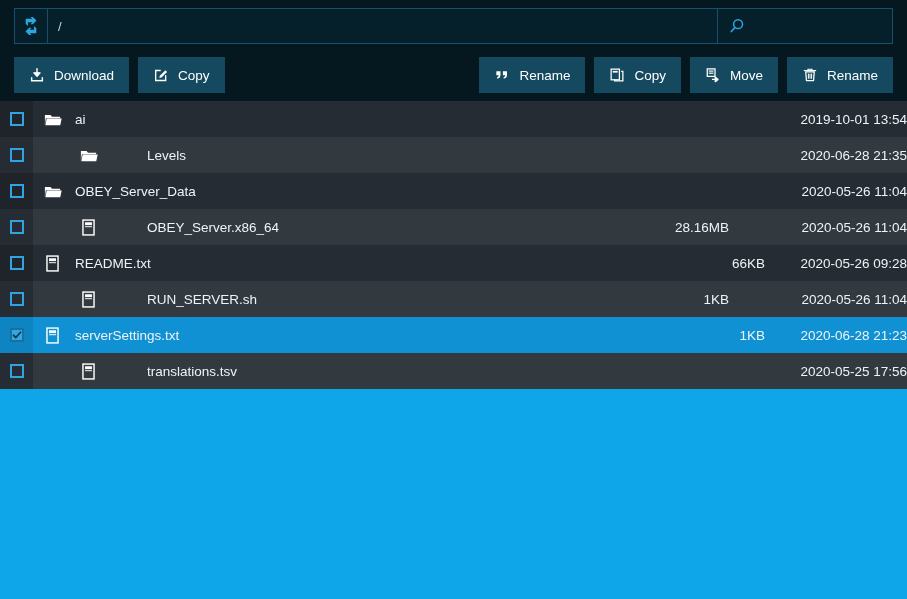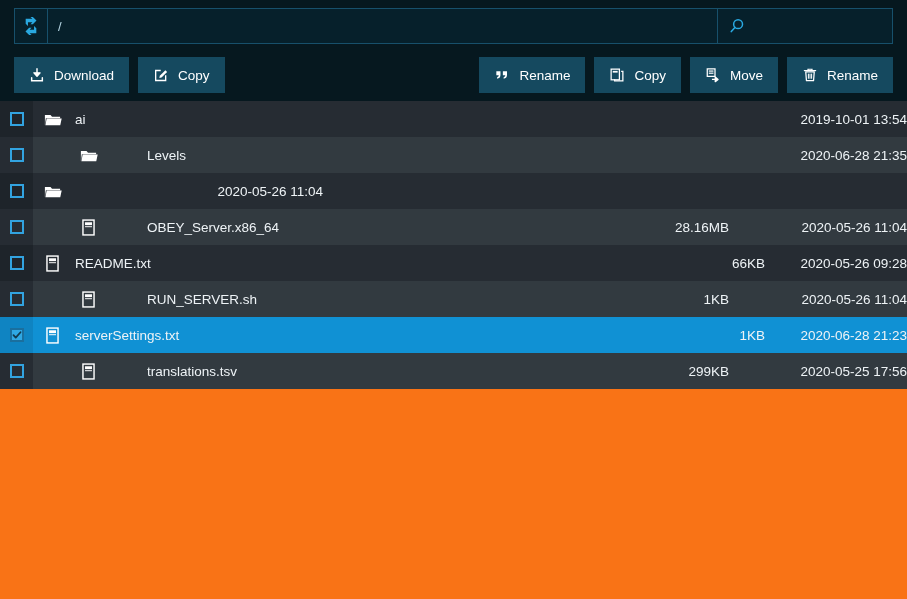--- a/index.html
+++ b/index.html
@@ -105,21 +105,21 @@
     font-size: 13.5px;
     border: 0;
     cursor: pointer;
     font-family: "Liberation Sans", sans-serif;
     white-space: nowrap;
   }
   .btn .glyph { display: flex; align-items: center; }
 
   
   .file-list {
-    background: #f97316;
+    background: #0ea5e9;
     height: 498px;
     overflow: hidden;
   }
 
   .row {
     display: flex;
     align-items: stretch;
     height: 36px;
     cursor: default;
   }
@@ -334,20 +334,21 @@
     <div class="row odd">
       <div class="cb-cell">
         <span class="checkbox"></span>
       </div>
       <div class="icon-cell">
         <svg width="19" height="19" viewBox="0 0 24 24" aria-hidden="true">
           <path d="M2.4 19.2 v-13.0 h7.1 l1.9 2.3 h10.2 v1.9 h-18.0 l-1.2 8.8 z" fill="#ffffff"></path>
           <path d="M3.0 19.4 l1.6 -8.6 h19.0 l-1.8 8.6 z" fill="#ffffff"></path>
         </svg>
       </div>
+      <div class="name-cell">OBEY_Server_Data</div>
       <div class="size-cell"></div>
       <div class="date-cell">2020-05-26 11:04</div>
     </div>
     <div class="row even">
       <div class="cb-cell">
         <span class="checkbox"></span>
       </div>
       <div class="icon-cell">
         <svg width="19" height="19" viewBox="0 0 24 24" aria-hidden="true">
           <rect x="5.0" y="2.6" width="14.0" height="18.8" fill="none" stroke="#ffffff" stroke-width="1.8"></rect>
@@ -413,16 +414,15 @@
         <span class="checkbox"></span>
       </div>
       <div class="icon-cell">
         <svg width="19" height="19" viewBox="0 0 24 24" aria-hidden="true">
           <rect x="5.0" y="2.6" width="14.0" height="18.8" fill="none" stroke="#ffffff" stroke-width="1.8"></rect>
           <rect x="7.6" y="5.4" width="8.8" height="3.6" fill="#ffffff"></rect>
           <rect x="7.6" y="10.4" width="8.8" height="1.2" fill="#ffffff"></rect>
         </svg>
       </div>
       <div class="name-cell">translations.tsv</div>
-      <div class="size-cell">299KB</div>
       <div class="date-cell">2020-05-25 17:56</div>
     </div>
   </div>
 
 </body></html>

